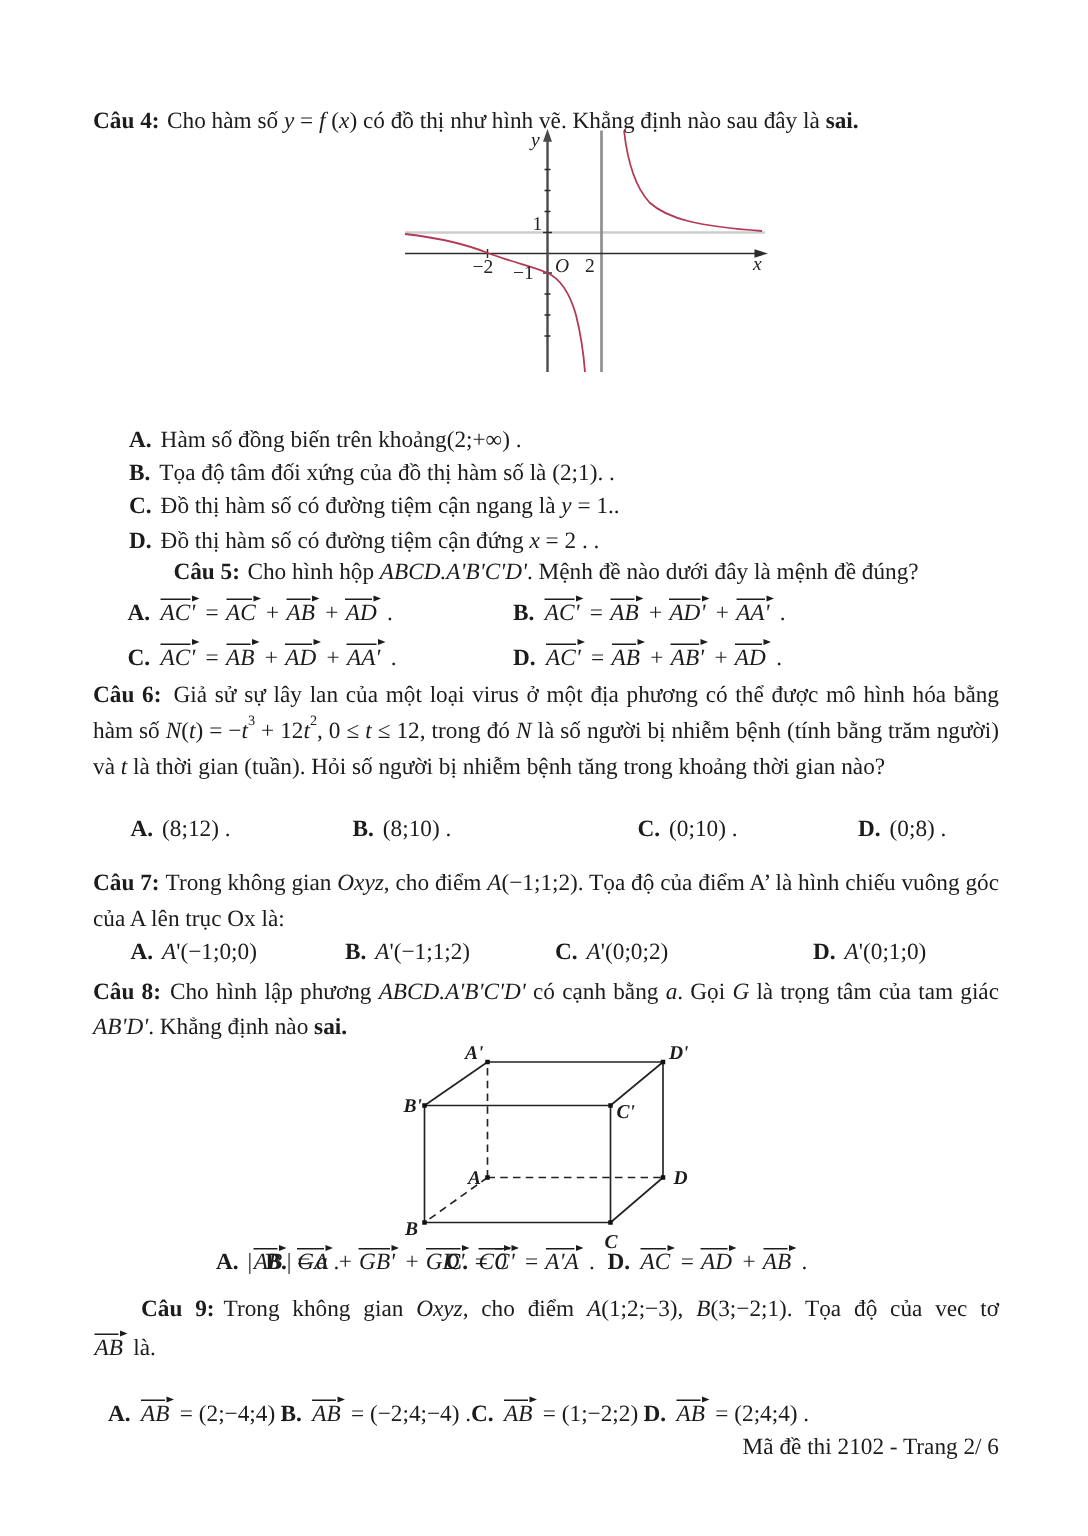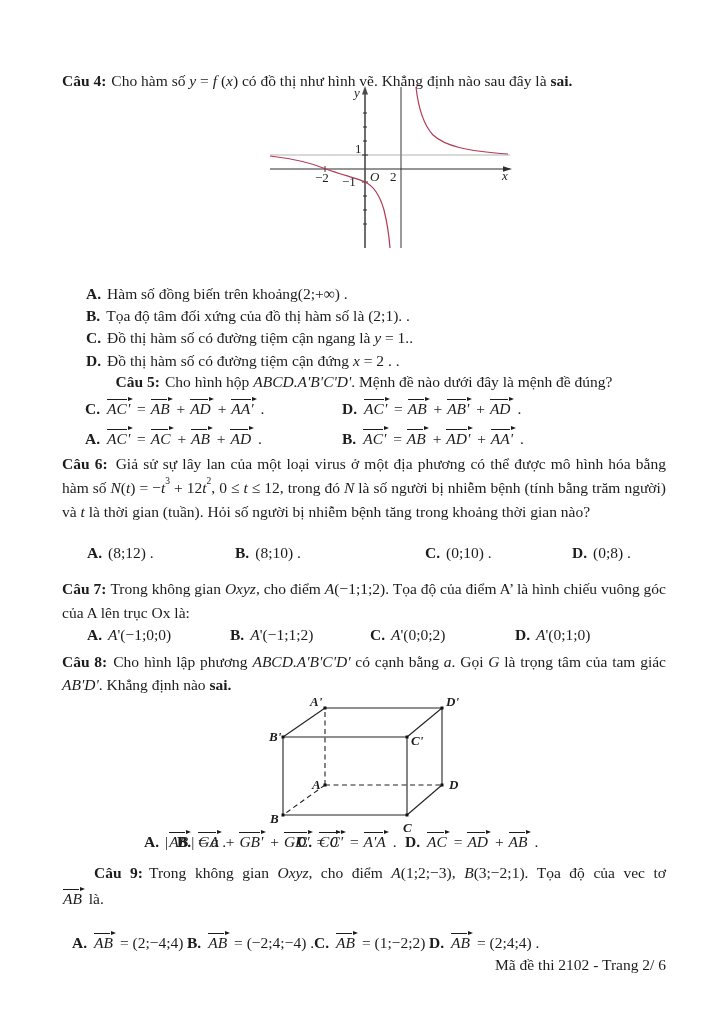--- a/index.html
+++ b/index.html
@@ -92,26 +92,26 @@
   <p class="optline"><b class="opt-label">C.</b><span>Đồ thị hàm số  có đường tiệm cận ngang là <span class="mi">y</span> = 1..</span></p>
   <p class="optline"><b class="opt-label">D.</b><span>Đồ thị hàm số  có đường tiệm cận đứng  <span class="mi">x</span> = 2 .  .</span></p>
 </div>
 
 <p class="abs col qhead" id="q5-header" style="top:373px;text-align:center;">
   <b class="qlabel">Câu 5:</b><span>Cho hình hộp <span class="mi">ABCD.A'B'C'D'</span>. Mệnh đề nào dưới đây là mệnh đề đúng?</span>
 </p>
 
 <div class="abs col" id="q5-options" style="top:398px;">
   <div class="q5row">
+    <span style="position:absolute;left:23px;white-space:nowrap;"><b class="opt-label">A.</b><span><span class="vec">AC'</span> = <span class="vec">AC</span> + <span class="vec">AB</span> + <span class="vec">AD</span> .</span></span>
+    <span style="position:absolute;left:280px;white-space:nowrap;"><b class="opt-label">B.</b><span><span class="vec">AC'</span> = <span class="vec">AB</span> + <span class="vec">AD'</span> + <span class="vec">AA'</span> .</span></span>
+  </div>
+  <div class="q5row">
     <span style="position:absolute;left:23px;white-space:nowrap;"><b class="opt-label">C.</b><span><span class="vec">AC'</span> = <span class="vec">AB</span> + <span class="vec">AD</span> + <span class="vec">AA'</span> .</span></span>
     <span style="position:absolute;left:280px;white-space:nowrap;"><b class="opt-label">D.</b><span><span class="vec">AC'</span> = <span class="vec">AB</span> + <span class="vec">AB'</span> + <span class="vec">AD</span> .</span></span>
-  </div>
-  <div class="q5row">
-    <span style="position:absolute;left:23px;white-space:nowrap;"><b class="opt-label">A.</b><span><span class="vec">AC'</span> = <span class="vec">AC</span> + <span class="vec">AB</span> + <span class="vec">AD</span> .</span></span>
-    <span style="position:absolute;left:280px;white-space:nowrap;"><b class="opt-label">B.</b><span><span class="vec">AC'</span> = <span class="vec">AB</span> + <span class="vec">AD'</span> + <span class="vec">AA'</span> .</span></span>
   </div>
 </div>
 
 <div class="abs col" id="q6-block" style="top:452px;">
   <p class="jpara" style="line-height:24px;">
     <b class="qlabel" style="margin-right:8px;">Câu 6:</b><span>Giả sử sự lây lan của một loại virus ở một địa phương có thể được mô hình hóa bằng hàm số <span class="mi">N</span>(<span class="mi">t</span>) = −<span class="mi">t</span><sup>3</sup> + 12<span class="mi">t</span><sup>2</sup>,  0 ≤ <span class="mi">t</span> ≤ 12, trong đó <span class="mi">N</span> là số người bị nhiễm bệnh (tính bằng trăm người) và <span class="mi">t</span> là thời gian (tuần). Hỏi số người bị nhiễm bệnh tăng trong khoảng thời gian nào?</span>
   </p>
   <div class="optrow" style="margin-top:20px;">
     <span style="left:25px;"><b class="opt-label">A.</b><span>(8;12) .</span></span>
     <span style="left:173px;"><b class="opt-label">B.</b><span>(8;10) .</span></span>
@@ -121,21 +121,21 @@
 </div>
 
 <div class="abs col" id="q7-block" style="top:577px;">
   <p class="jpara" style="line-height:23.5px;">
     <b class="qlabel" style="margin-right:4px;">Câu 7:</b><span>Trong không gian <span class="mi">Oxyz</span>, cho điểm  <span class="mi">A</span>(−1;1;2). Tọa độ của điểm A’ là hình chiếu vuông góc của A lên trục Ox là:</span>
   </p>
   <div class="optrow" style="margin-top:2px;">
     <span style="left:25px;"><b class="opt-label">A.</b><span><span class="mi">A</span>'(−1;0;0)</span></span>
     <span style="left:168px;"><b class="opt-label">B.</b><span><span class="mi">A</span>'(−1;1;2)</span></span>
     <span style="left:308px;"><b class="opt-label">C.</b><span><span class="mi">A</span>'(0;0;2)</span></span>
-    <span style="left:453px;"><b class="opt-label">D.</b><span><span class="mi">A</span>'(0;1;0)</span></span>
+    <span style="left:480px;"><b class="opt-label">D.</b><span><span class="mi">A</span>'(0;1;0)</span></span>
   </div>
 </div>
 
 <p class="abs col jpara" id="q8-header" style="top:651px;line-height:22.5px;">
   <b class="qlabel" style="margin-right:6px;">Câu 8:</b><span>Cho hình lập phương <span class="mi">ABCD.A'B'C'D'</span> có cạnh bằng <span class="mi">a</span>. Gọi <span class="mi">G</span> là trọng tâm của tam giác <span class="mi">AB'D'</span>.  Khẳng định nào <span class="mb">sai.</span></span>
 </p>
 
 <div class="abs" id="cube-wrap" style="top:696px;left:268px;">
   <svg width="215" height="142" viewBox="0 0 215 142">
     <g stroke="#222" stroke-width="1.1">

